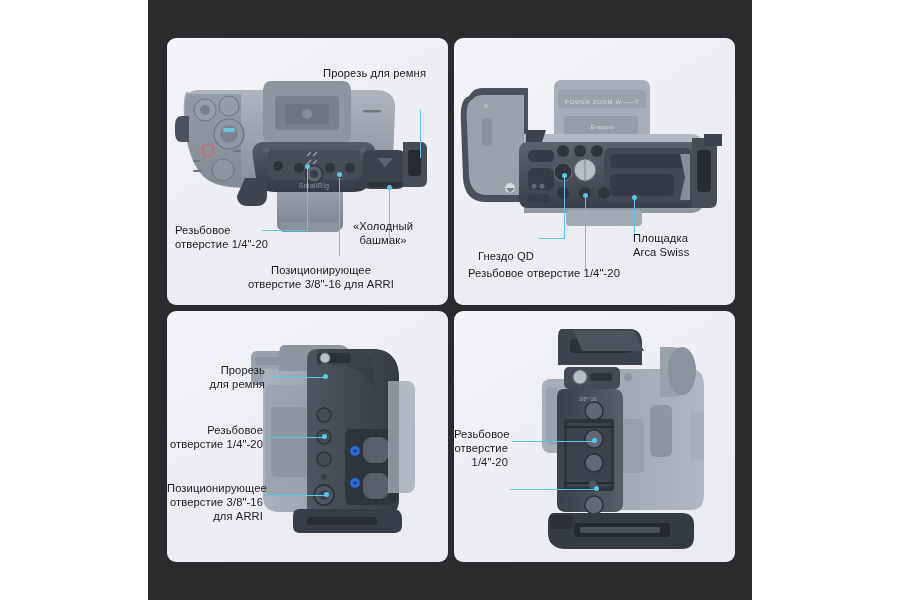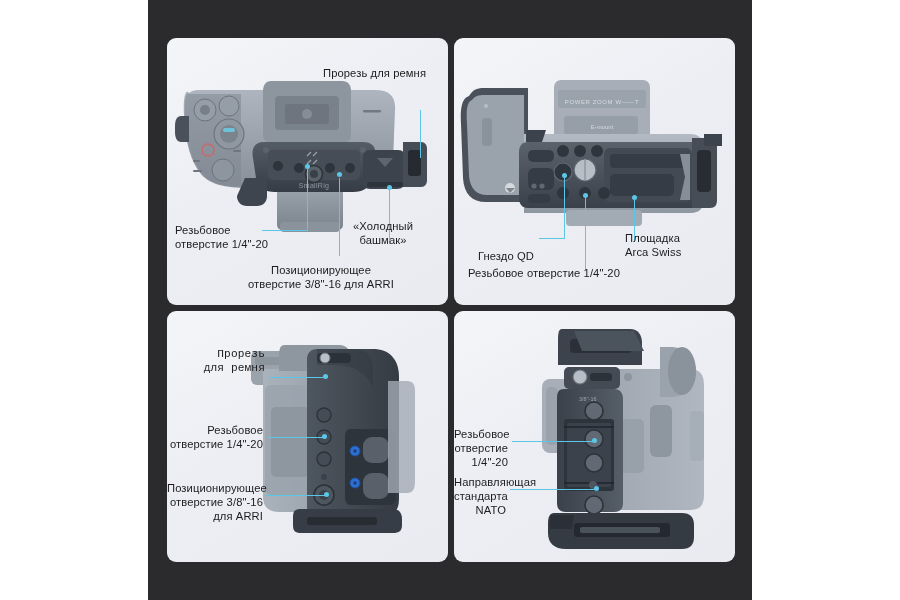--- a/index.html
+++ b/index.html
@@ -259,21 +259,21 @@
 
       <div class="lead v" style="left:110px; top:138px; height:62px;"></div>
       <div class="lead h" style="left:85px;  top:200px; width:26px;"></div>
       <div class="lead v" style="left:131px; top:158px; height:74px;"></div>
       <div class="lead v" style="left:180px; top:160px; height:44px;"></div>
       <div class="dot" style="left:108px;top:135px;"></div>
       <div class="dot" style="left:129px;top:155px;"></div>
       <div class="dot" style="left:178px;top:157px;"></div>
 
       <span class="lbl rt" style="left:0px; top:194px; width:80px;margin-top:17px;">Гнездо QD</span>
-      <span class="lbl" style="left:171px; top:193px;">Площадка
+      <span class="lbl" style="left:179px; top:193px;">Площадка
 Arca Swiss</span>
       <span class="lbl" style="left:14px; top:228px;">Резьбовое отверстие 1/4"-20</span>
     </div>
 
     <div class="panel">
       <div class="art">
         <svg viewBox="0 0 281 251" preserveAspectRatio="none">
           <defs>
             <linearGradient id="bodyG3" x1="0" y1="0" x2="1" y2="0">
               <stop offset="0" stop-color="#aab2bb"></stop>
@@ -339,21 +339,21 @@
         </svg>
       </div>
 
       <div class="lead h" style="left:102px; top:66px;  width:56px;"></div>
       <div class="lead h" style="left:100px; top:126px; width:58px;"></div>
       <div class="lead h" style="left:98px;  top:184px; width:62px;"></div>
       <div class="dot" style="left:156px;top:63px;"></div>
       <div class="dot" style="left:155px;top:123px;"></div>
       <div class="dot" style="left:157px;top:181px;"></div>
 
-      <span class="lbl rt" style="left:10px; top:36px; width:88px;font-family:Liberation Mono, monospace;">Прорезь
+      <span class="lbl rt" style="left:10px; top:52px; width:88px;">Прорезь
 для ремня</span>
       <span class="lbl rt" style="left:0px; top:112px; width:96px;">Резьбовое
 отверстие 1/4"-20</span>
       <span class="lbl rt" style="left:0px; top:170px; width:96px;">Позиционирующее
 отверстие 3/8"-16
 для ARRI</span>
     </div>
 
     <div class="panel">
       <div class="art">
@@ -419,18 +419,16 @@
         </svg>
       </div>
 
       <div class="lead h" style="left:58px; top:130px; width:82px;"></div>
       <div class="lead h" style="left:56px; top:178px; width:86px;"></div>
       <div class="dot" style="left:138px;top:127px;"></div>
       <div class="dot" style="left:140px;top:175px;"></div>
 
       <span class="lbl rt" style="left:0px; top:116px; width:54px;">Резьбовое
 отверстие 1/4"-20</span>
-      <span class="lbl rt" style="left:0px; top:164px; width:52px;">Направляющая
-стандарта NATO</span>
     </div>
 
   </div>
 </div>
 
 </body></html>

